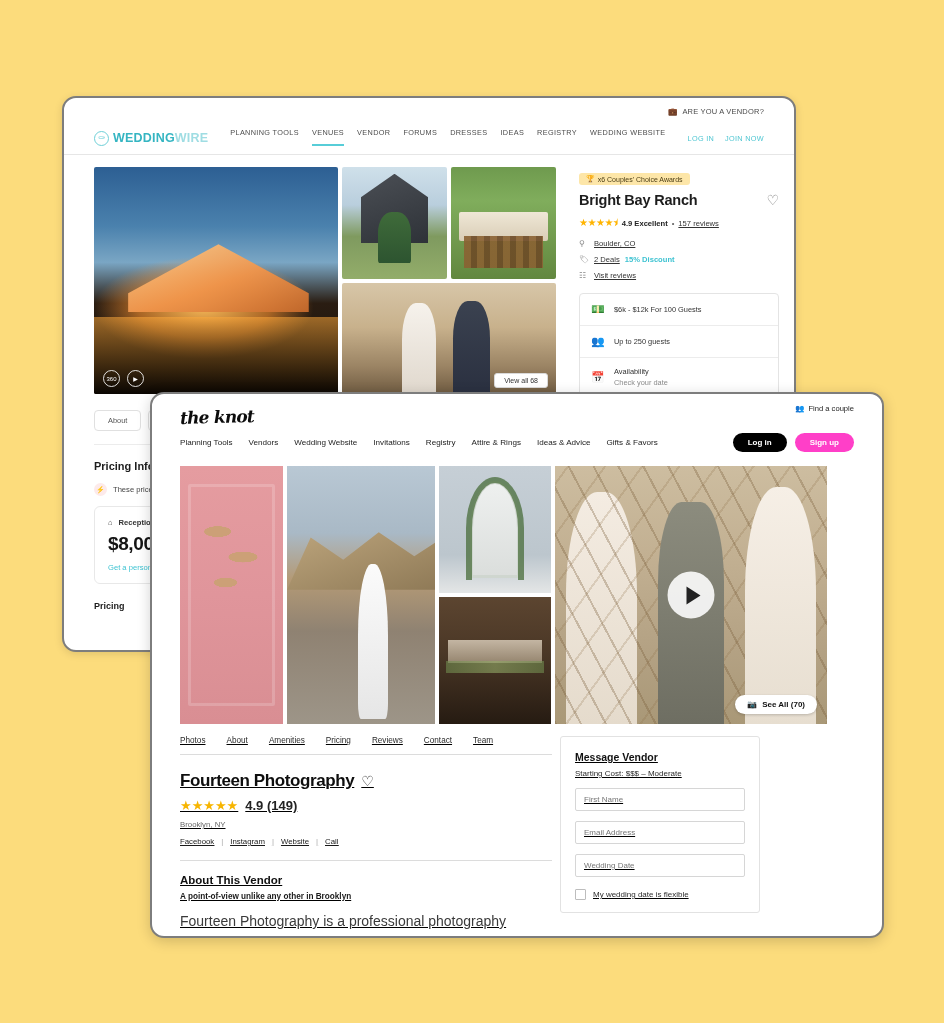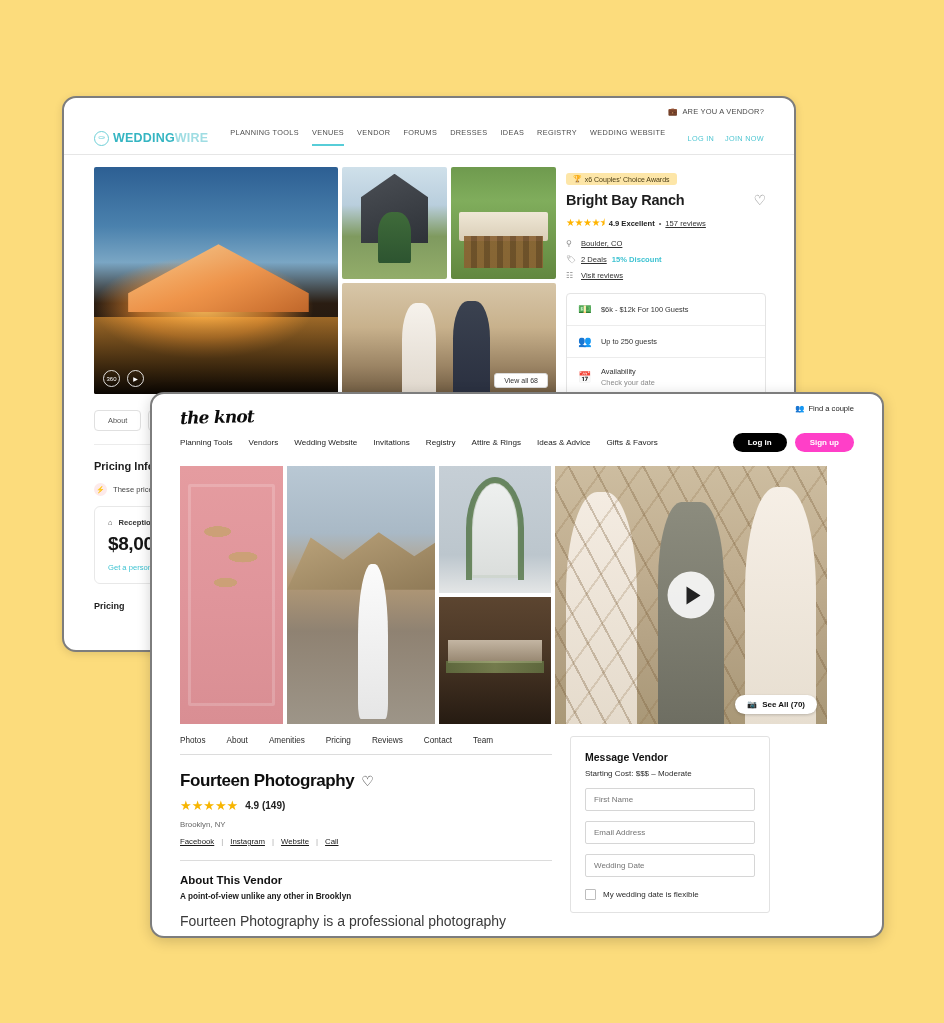--- a/index.html
+++ b/index.html
@@ -80,21 +80,21 @@
   }
   .hero-ctrls { position: absolute; left: 9px; bottom: 7px; display: flex; gap: 7px; }
   .ctrl-circle {
     width: 17px; height: 17px; border-radius: 50%;
     border: 1.2px solid rgba(255,255,255,.85);
     display: flex; align-items: center; justify-content: center;
     color: #fff; font-size: 6px; cursor: pointer;
   }
 
   
-  .ww-info { margin-left: 10px; width: 200px; }
+  .ww-info { margin-left: 23px; width: 200px; }
   .award-badge {
     display: inline-flex; align-items: center; gap: 3px;
     background: #fde6a8; border-radius: 3px;
     padding: 2px 7px; font-size: 7px; color: #4a3c14;
   }
   .ww-title-row { display: flex; align-items: center; margin-top: 7px; }
   .ww-title { font-size: 14.5px; font-weight: bold; color: #1d1d1d; letter-spacing: -.2px;}
   .heart-icon { margin-left: auto; color: #8a8a8a; font-size: 14px; cursor: pointer; }
   .ww-rating { display: flex; align-items: center; gap: 4px; margin-top: 7px; }
   .stars { color: #ffb400; font-size: 10px; letter-spacing: -.5px; }
@@ -182,31 +182,31 @@
     margin-left: 4px;
   }
   .see-all {
     position:absolute; right: 10px; bottom: 10px;
     background:#fff; border-radius: 13px; padding: 5px 12px;
     font-size: 8px; font-weight: bold; color:#111; cursor:pointer;
     display:flex; align-items:center; gap:5px;
     box-shadow: 0 1px 3px rgba(0,0,0,.2);
   }
 
-  .knot-body { display:flex; margin: 12px 28px 0 28px; gap: 18px; }
+  .knot-body { display:flex; margin: 12px 28px 0 28px; gap: 8px; text-decoration: underline; }
   .knot-left { width: 372px; }
   .knot-tabs { display:flex; gap: 21px; }
   .knot-tab { font-size: 8.2px; color: #2a2a2a; padding-bottom: 9px; cursor: pointer; }
   .knot-tabs-line { height:1px; background:#dcdcdc; }
   .vendor-name-row { display:flex; align-items:center; gap:7px; margin-top: 16px; }
   .vendor-name { font-size: 17px; font-weight: bold; color:#0e0e0e; letter-spacing:-.4px; }
   .vendor-heart { font-size: 14px; color:#333; cursor:pointer; }
   .vendor-rating { display:flex; align-items:center; gap:7px; margin-top: 7px; }
   .vendor-rating .stars { font-size: 13px; color:#f7b500; letter-spacing:0px; }
-  .vendor-score { font-size: 10px; font-weight:bold; color:#222; }
+  .vendor-score { font-size: 13px; font-weight:bold; color:#222; }
   .vendor-loc { font-size: 7.8px; color:#666; margin-top: 7px; }
   .vendor-links { display:flex; gap:7px; margin-top: 8px; }
   .vendor-links a { font-size: 7.8px; color:#1a1a1a; text-decoration: underline; cursor:pointer; }
   .vendor-links .sep { font-size: 7.8px; color:#aaa; }
   .knot-hr { height:1px; background:#dcdcdc; margin-top: 14px; }
   .about-h { font-size: 11.5px; font-weight:bold; color:#111; margin-top: 13px; }
   .about-sub { font-size: 8.2px; font-weight:bold; color:#1a1a1a; margin-top: 6px; }
   .about-p { font-size: 14px; color:#3a3a3a; line-height: 1.55; margin-top: 10px; }
 
   .knot-right { width: 200px; }

